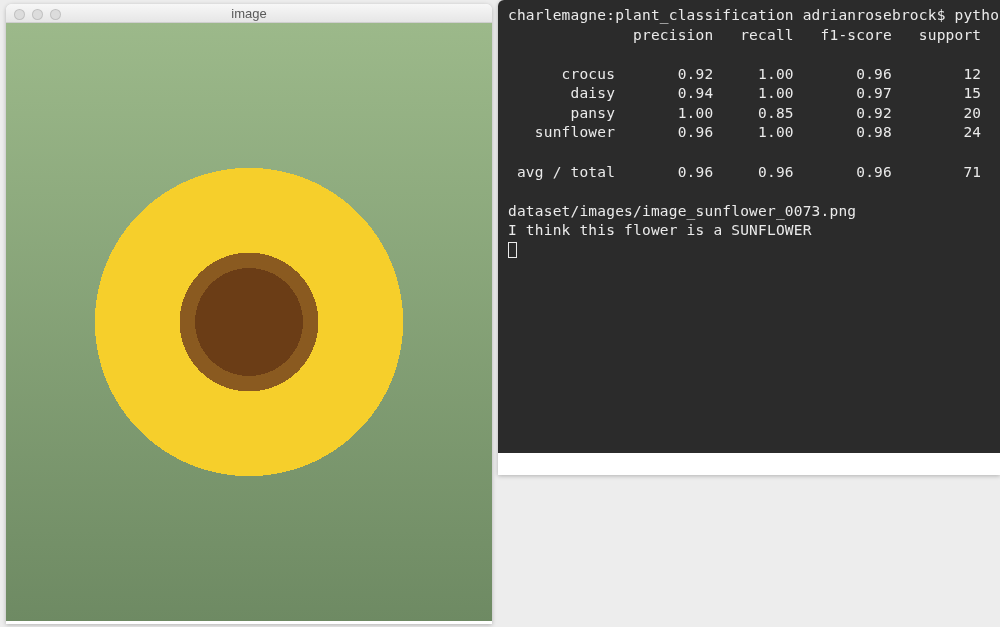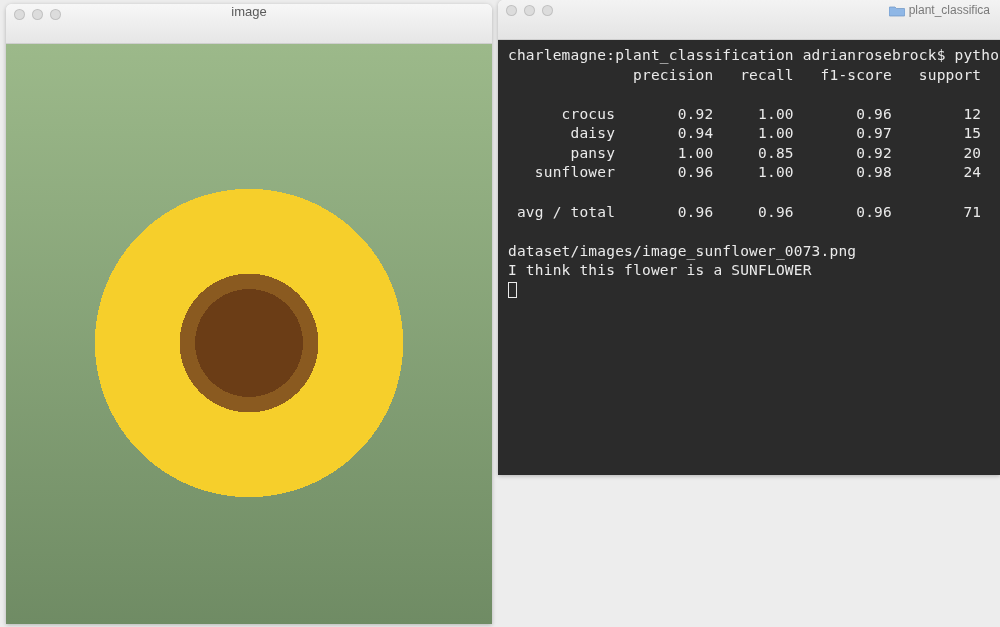--- a/index.html
+++ b/index.html
@@ -12,25 +12,25 @@
       overflow: hidden;
     }
     .window {
       position: absolute;
       background: #fff;
       border-radius: 6px 6px 0 0;
       box-shadow: 0 1px 4px rgba(0,0,0,0.25);
       overflow: hidden;
     }
     .titlebar {
-      height: 40px;
+      height: 19px;
       background: linear-gradient(#f7f7f7, #e6e6e6);
       border-bottom: 1px solid #cfcfcf;
       display: flex;
-      align-items: flex-start;
+      align-items: center;
       position: relative;
       font-size: 13px;
       color: #555;
     }
     .traffic-lights {
       display: flex;
       gap: 7px;
       position: absolute;
       left: 8px;
       top: 5px;
@@ -106,29 +106,14 @@
       <div class="traffic-light"></div>
     </div>
     <div class="title-text">image</div>
   </div>
   <div class="content">
     <div class="sunflower-placeholder"></div>
   </div>
 </div>
 
 <div class="window" id="terminal-window">
-  <div class="titlebar">
-    <div class="traffic-lights">
-      <div class="traffic-light"></div>
-      <div class="traffic-light"></div>
-      <div class="traffic-light"></div>
-    </div>
-    <div class="titlebar-right">
-      <span class="folder-icon">
-        <svg width="16" height="13" viewBox="0 0 16 13">
-            <path d="M1 3 h5 l1.5 1.5 H15 a1 1 0 0 1 1 1 V11 a1 1 0 0 1 -1 1 H1 a1 1 0 0 1 -1 -1 V4 a1 1 0 0 1 1 -1 Z" fill="#8fb7e6" stroke="#6b93c2" stroke-width="0.7"></path>
-          </svg>
-      </span>
-      <span>plant_classifica</span>
-    </div>
-  </div>
   <div class="content"><span class="term-line">charlemagne:plant_classification adrianrosebrock$ python</span><span class="term-line" id="hdr">              precision   recall   f1-score   support</span><span class="term-line"> </span><span class="term-line" id="r0">      crocus       0.92     1.00       0.96        12</span><span class="term-line" id="r1">       daisy       0.94     1.00       0.97        15</span><span class="term-line" id="r2">       pansy       1.00     0.85       0.92        20</span><span class="term-line" id="r3">   sunflower       0.96     1.00       0.98        24</span><span class="term-line"> </span><span class="term-line" id="tot"> avg / total       0.96     0.96       0.96        71</span><span class="term-line"> </span><span class="term-line">dataset/images/image_sunflower_0073.png</span><span class="term-line">I think this flower is a SUNFLOWER</span><span class="term-line"><span class="cursor-box"></span></span></div>
 </div>
 
 </body></html>

